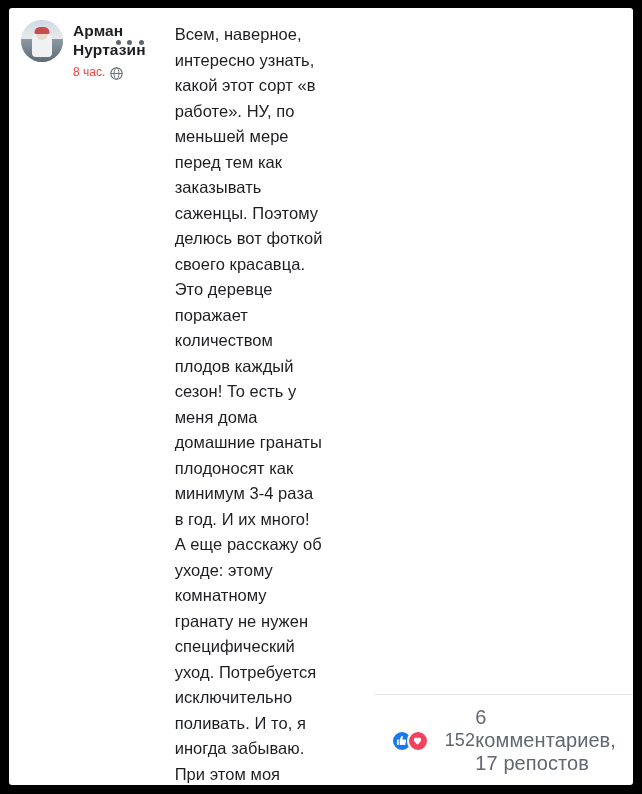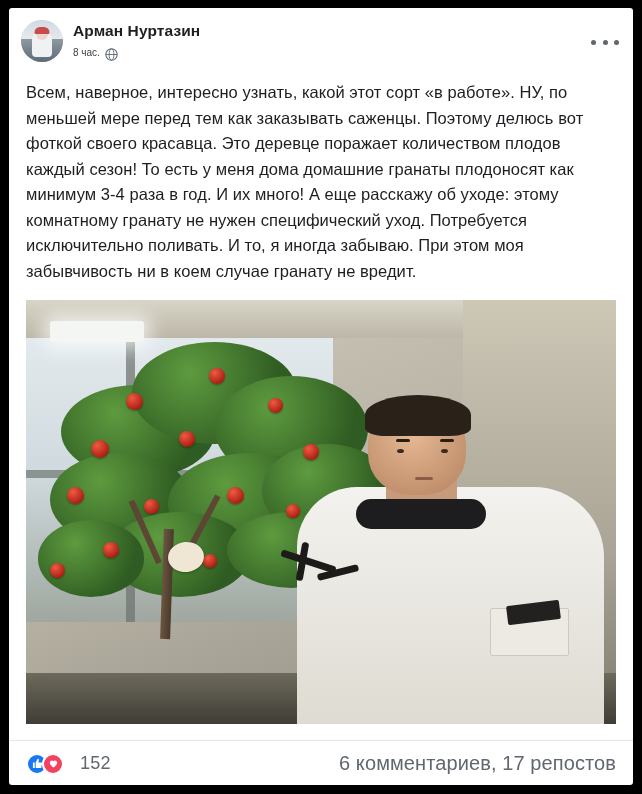--- a/index.html
+++ b/index.html
@@ -21,21 +21,21 @@
     padding: 8px 9px 9px 9px;
     position: relative;
   }
   .post-card {
     width: 100%;
     height: 100%;
     background: #ffffff;
     border-radius: 3px;
     box-sizing: border-box;
     display: flex;
-    flex-direction: column;
+    flex-direction: row;
     overflow: hidden;
     position: relative;
   }
   
   .post-header {
     display: flex;
     align-items: flex-start;
     padding: 12px 12px 4px 12px;
     position: relative;
   }
@@ -102,22 +102,22 @@
     line-height: 19px;
     letter-spacing: 0.1px;
   }
   .meta-row {
     display: flex;
     align-items: center;
     margin-top: 5px;
     gap: 5px;
   }
   .post-time {
-    font-size: 10px;
-    color: #404040;
+    font-size: 12px;
+    color: #ef4444;
     line-height: 16px;
   }
   .globe-icon {
     width: 13px;
     height: 13px;
     display: inline-block;
     position: relative;
   }
   .more-btn {
     position: absolute;

